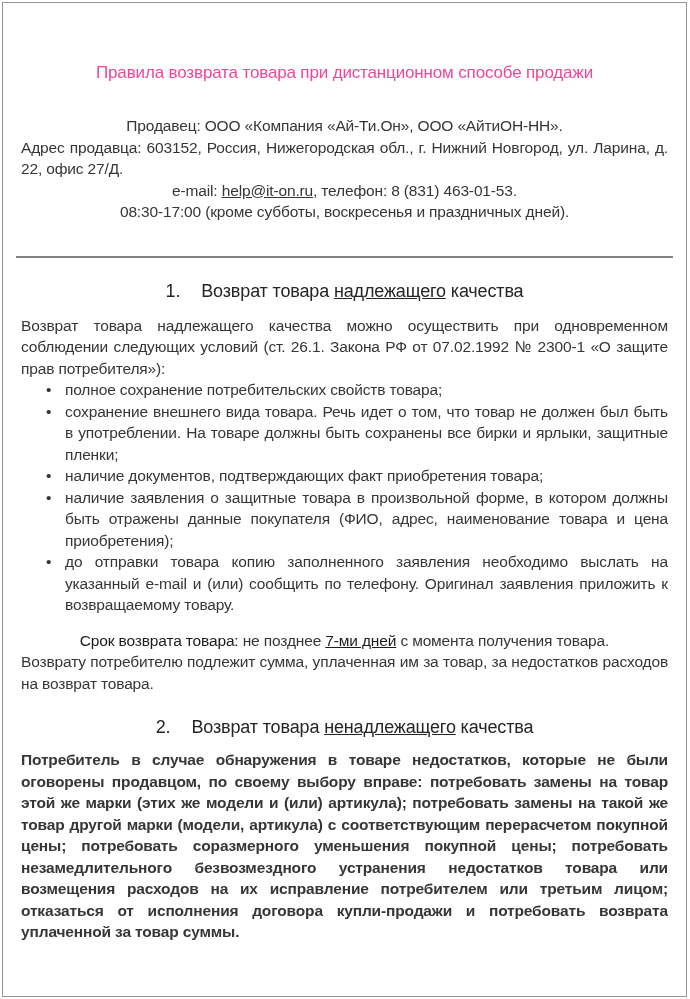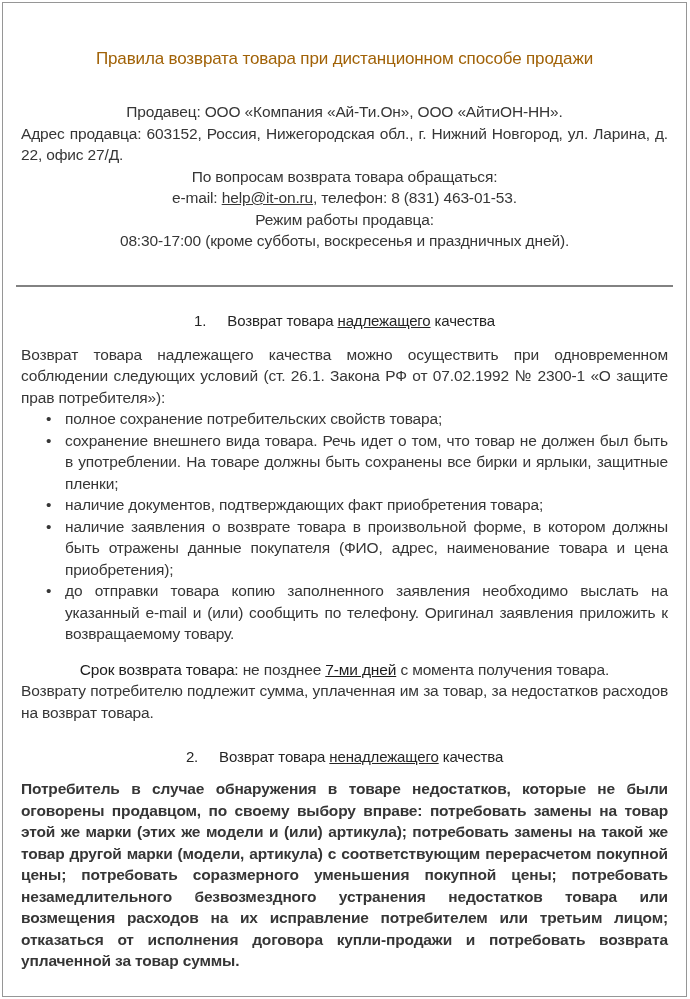--- a/index.html
+++ b/index.html
@@ -22,25 +22,25 @@
     position: absolute;
     top: 2px; left: 2px; right: 3px; bottom: 2px;
     border: 1px solid #969696;
     box-sizing: border-box;
     background: #ffffff;
   }
   .content {
     padding: 0 18px;
   }
   .doc-title {
-    margin-top: 45px;
+    margin-top: 59px;
     text-align: center;
     font-size: 17px;
     line-height: 22px;
-    color: #a16207;
+    color: #ec4899;
   }
   .seller-block {
     margin-top: 31px;
   }
   p { margin: 0; text-align: center; }
   .just { text-align: justify; }
   .link {
     color: inherit;
     text-decoration: underline;
     cursor: pointer;
@@ -48,21 +48,21 @@
   }
   .divider {
     border: none;
     height: 2px;
     background: #828282;
     margin: 33px -5px 0 -5px;
   }
   .section-heading {
     margin-top: 22px;
     text-align: center;
-    font-size: 15px;
+    font-size: 18px;
     line-height: 23px;
     color: #252525;
   }
   .section-heading .num {
     margin-right: 21px;
   }
   .u { text-decoration: underline; }
   .b { font-weight: normal; color: #1c1c1c; }
   .intro {
     margin-top: 12px;
@@ -97,39 +97,37 @@
 <body>
 
 <div class="page-frame">
   <div class="content">
 
     <div class="doc-title">Правила возврата товара при дистанционном способе продажи</div>
 
     <div class="seller-block">
       <p>Продавец: ООО «Компания «Ай-Ти.Он», ООО «АйтиОН-НН».</p>
       <p class="just">Адрес продавца: 603152, Россия, Нижегородская обл., г. Нижний Новгород, ул. Ларина, д. 22, офис 27/Д.</p>
-      <p>По вопросам возврата товара обращаться:</p>
       <p><span>e-mail: </span><a href="#" class="link">help@it-on.ru</a><span>, телефон: 8 (831) 463-01-53.</span></p>
-      <p>Режим работы продавца:</p>
       <p>08:30-17:00 (кроме субботы, воскресенья и праздничных дней).</p>
     </div>
 
     <hr class="divider">
 
     <div class="section-heading">
       <span class="num">1.</span><span>Возврат товара </span><span class="u">надлежащего</span><span> качества</span>
     </div>
 
     <p class="just intro">Возврат товара надлежащего качества можно осуществить при одновременном соблюдении следующих условий (ст. 26.1. Закона РФ от 07.02.1992 № 2300-1 «О защите прав потребителя»):</p>
 
     <ul class="conditions">
       <li>полное сохранение потребительских свойств товара;</li>
       <li>сохранение внешнего вида товара. Речь идет о том, что товар не должен был быть в употреблении. На товаре должны быть сохранены все бирки и ярлыки, защитные пленки;</li>
       <li>наличие документов, подтверждающих факт приобретения товара;</li>
-      <li>наличие заявления о возврате товара в произвольной форме, в котором должны быть отражены данные покупателя (ФИО, адрес, наименование товара и цена приобретения);</li>
+      <li>наличие заявления о защитные товара в произвольной форме, в котором должны быть отражены данные покупателя (ФИО, адрес, наименование товара и цена приобретения);</li>
       <li>до отправки товара копию заполненного заявления необходимо выслать на указанный e-mail и (или) сообщить по телефону. Оригинал заявления приложить к возвращаемому товару.</li>
     </ul>
 
     <div class="term-block">
       <p><span class="b">Срок возврата товара:</span><span> не позднее </span><span class="b u">7-ми дней</span><span> с момента получения товара.</span></p>
       <p class="just">Возврату потребителю подлежит сумма, уплаченная им за товар, за недостатков расходов на возврат товара.</p>
     </div>
 
     <div class="section-heading heading-2">
       <span class="num">2.</span><span>Возврат товара </span><span class="u">ненадлежащего</span><span> качества</span>

